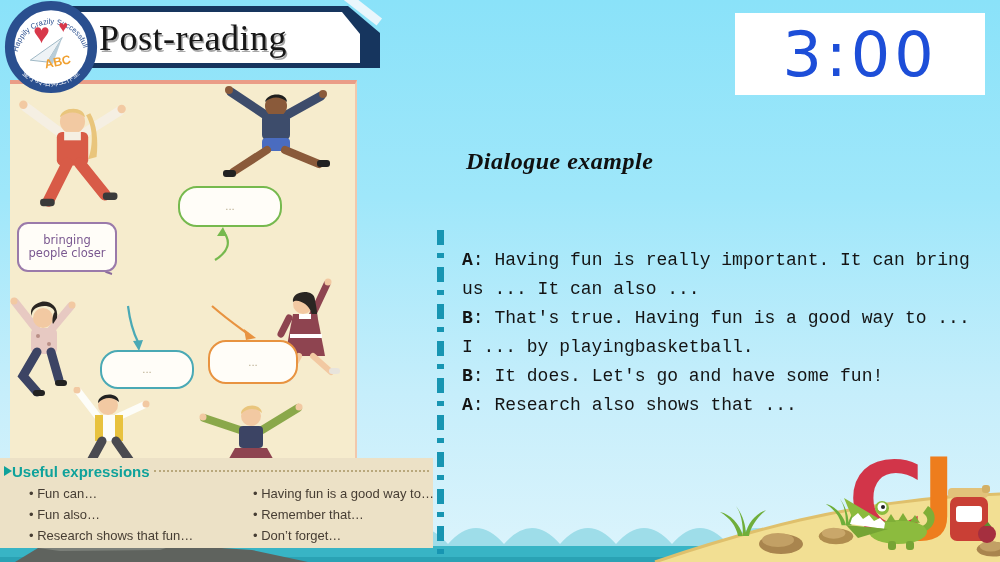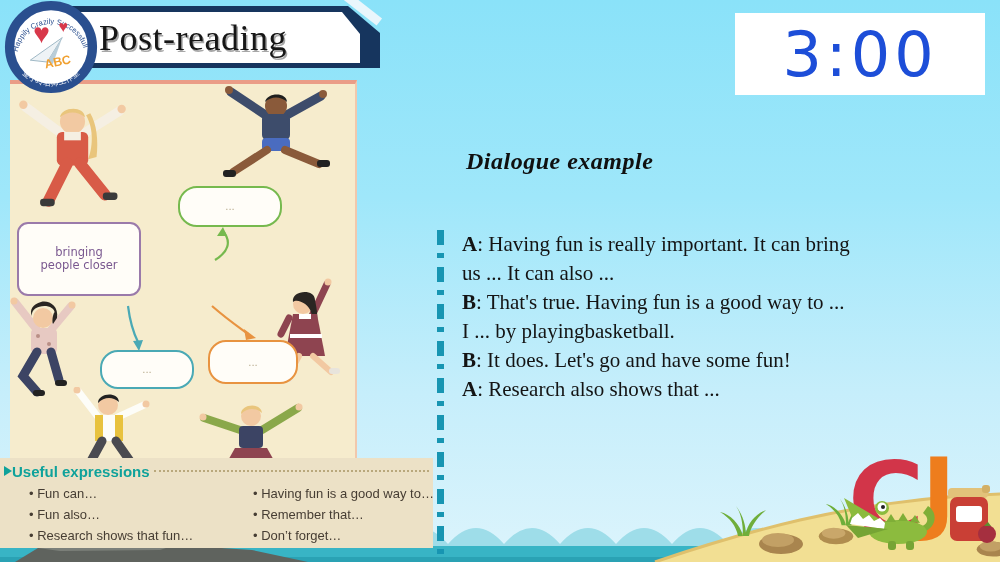--- a/index.html
+++ b/index.html
@@ -26,21 +26,21 @@
   .timer-text{font-family:"DejaVu Sans",sans-serif;font-size:62px;color:#1d4ed8;letter-spacing:4px;}
 
   
   .tb-image{left:10px;top:80px;width:345px;height:380px;background:#f6eccd;z-index:10;
             border-top:4px solid rgba(228,116,98,.65);border-right:2px solid rgba(228,116,98,.3);}
   .bubble{position:absolute;background:#fffdf8;display:flex;align-items:center;justify-content:center;
           text-align:center;font-family:"DejaVu Sans",sans-serif;}
   .bubble-top{left:168px;top:102px;width:100px;height:37px;border:2px solid #76b94e;border-radius:19px;
               color:#b7ab8d;font-size:10px;}
   .bubble-side{left:7px;top:138px;width:88px;height:38px;border:2px solid #9a7aaa;border-radius:11px;
-               color:#7a5890;font-size:11.5px;line-height:13px;padding:16px;}
+               color:#7a5890;font-size:11.5px;line-height:13px;padding:4px;}
   .bubble-center{left:67px;top:178px;width:193px;height:42px;border:2.5px solid #d84a3e;border-radius:23px;
                  color:#d84a3e;font-size:15.5px;font-weight:bold;}
   .bubble-bl{left:90px;top:266px;width:90px;height:35px;border:2px solid #4aa9b5;border-radius:18px;
              color:#b7ab8d;font-size:10px;}
   .bubble-br{left:198px;top:256px;width:86px;height:40px;border:2px solid #e89340;border-radius:18px;
              color:#b7ab8d;font-size:10px;}
   .mindmap-arrows{position:absolute;left:0;top:0;width:345px;height:380px;pointer-events:none;}
   .figure{position:absolute;}
 
   
@@ -53,22 +53,22 @@
   .ue-col{list-style:none;margin:0;padding:0 0 0 14px;width:232px;}
   .ue-col.right{width:180px;padding-left:0;}
   .ue-col li{font-size:13px;color:#463d33;line-height:21px;white-space:nowrap;}
   .ue-col li::before{content:"• ";color:#463d33;}
 
   
   .dlg-heading{left:428px;top:148px;font-family:"Liberation Serif",serif;font-style:italic;font-weight:bold;
                font-size:24px;color:#101010;z-index:5;letter-spacing:.5px;margin-left:38px;}
   .dash-line{left:437px;top:230px;width:7px;height:332px;z-index:15;
              background:repeating-linear-gradient(180deg,#1795b2 0 15px,transparent 15px 23px,#1795b2 23px 28px,transparent 28px 37px);}
-  .dlg-block{left:462px;top:230px;width:520px;z-index:5;font-family:Liberation Serif, serif;
-             font-size:21px;line-height:29px;color:#141414;}
+  .dlg-block{left:462px;top:246px;width:520px;z-index:5;font-family:Liberation Mono, monospace;
+             font-size:18px;line-height:29px;color:#141414;}
   .dlg-line b{font-weight:bold;}
 
   
   .waves{left:0;top:520px;width:1000px;height:42px;z-index:3;}
   .sand{left:0;top:488px;width:1000px;height:74px;z-index:4;}
   .letter-c{left:848px;top:450px;font-size:104px;font-weight:bold;color:#d23549;z-index:6;
             font-family:"DejaVu Sans",sans-serif;line-height:100px;}
   .letter-j{left:922px;top:446px;font-size:90px;font-weight:bold;color:#ee7d1d;z-index:6;
             font-family:"DejaVu Sans",sans-serif;line-height:92px;}
   .croc{left:834px;top:492px;width:108px;height:58px;z-index:7;}

